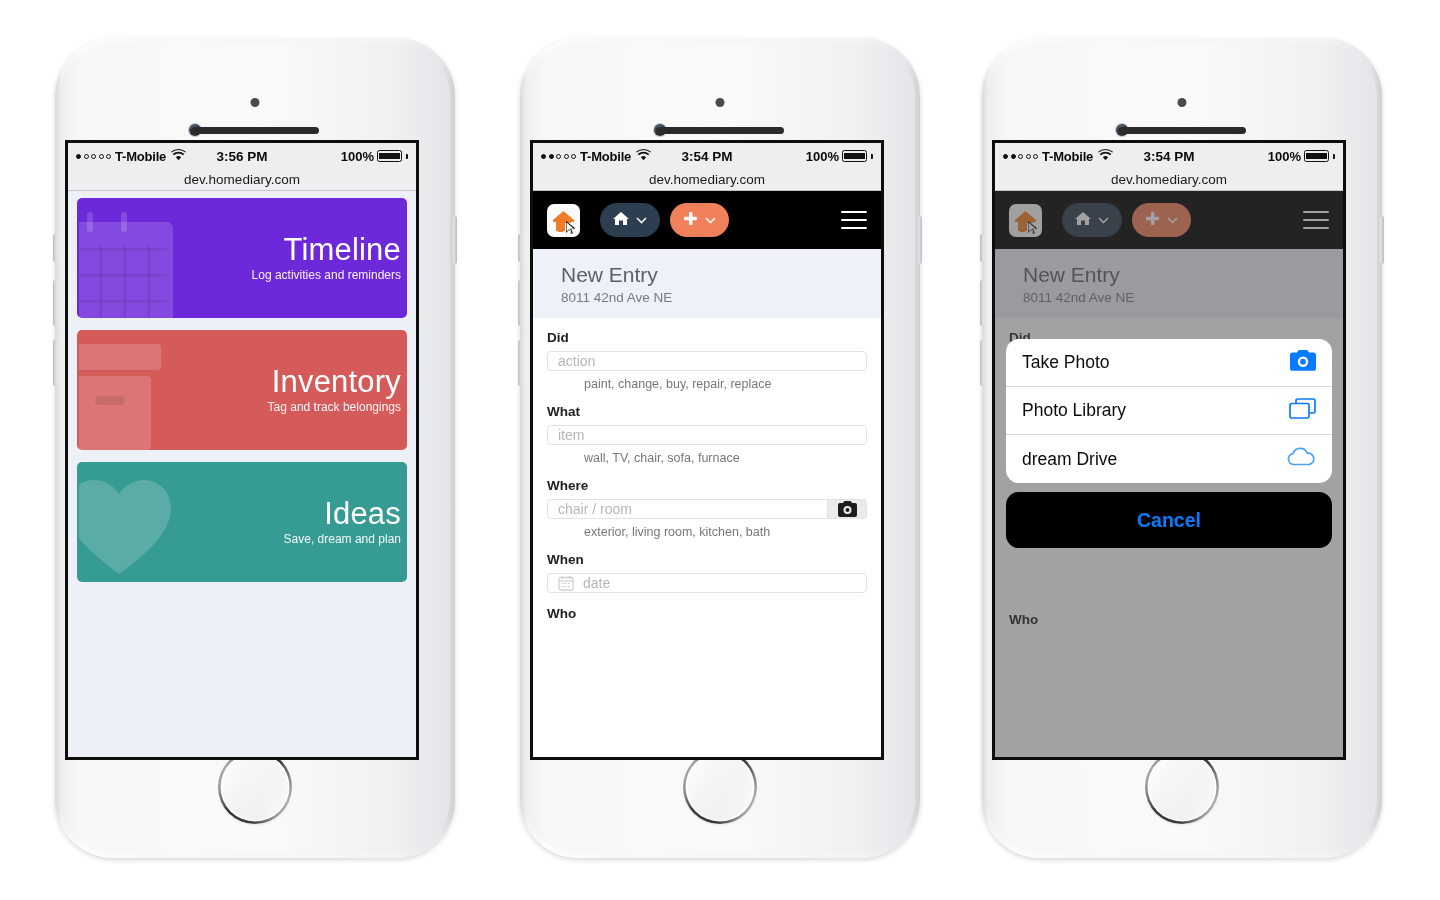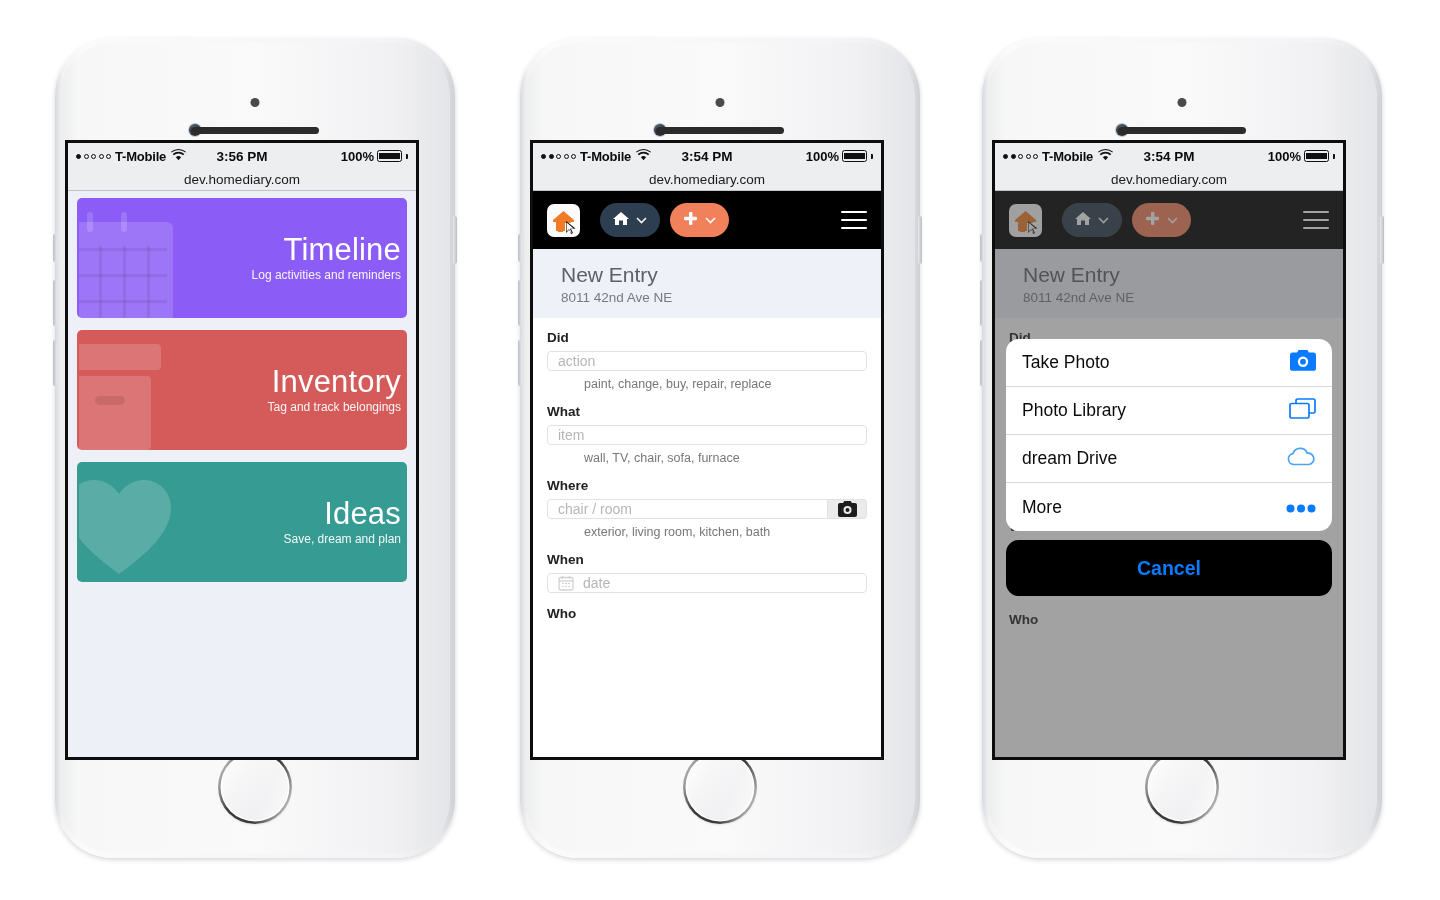--- a/index.html
+++ b/index.html
@@ -236,21 +236,21 @@
             <span class="batt-cap"></span>
           </div>
         </div>
 
         <div class="urlbar">
           <span>dev.homediary.com</span>
         </div>
 
         <div class="home-body">
 
-          <div class="card" style="background:#8b5cf6">
+          <div class="card" style="background:#6d28d9">
             <div class="card-art">
               <svg width="140" height="120" viewBox="0 0 140 120">
                 <g fill="rgba(255,255,255,.16)">
                   <rect x="8" y="14" width="6" height="20" rx="3"></rect>
                   <rect x="42" y="14" width="6" height="20" rx="3"></rect>
                   <path d="M0 24h88a6 6 0 0 1 6 6v90H0z"></path>
                 </g>
                 <g fill="rgba(0,0,0,.07)">
                   <rect x="0" y="50" width="88" height="3"></rect>
                     <rect x="0" y="76" width="88" height="3"></rect>
@@ -581,30 +581,20 @@
 
             <div class="sheet-row">
               <span>dream Drive</span>
               <span>
                 <svg width="29" height="19" viewBox="0 0 29 19" fill="none" stroke="#4aa3f5" stroke-width="1.7">
                   <path d="M6.5 17.5A5.5 5.5 0 0 1 6 6.6 7.6 7.6 0 0 1 20.3 6.2a4.9 4.9 0 0 1 1.6 11.3z"></path>
                 </svg>
               </span>
             </div>
 
-            <div class="sheet-row">
-              <span>More</span>
-              <span>
-                <svg width="30" height="9" viewBox="0 0 30 9" fill="#0a7bff">
-                    <circle cx="4.5" cy="4.5" r="4"></circle>
-                    <circle cx="15" cy="4.5" r="4"></circle>
-                    <circle cx="25.5" cy="4.5" r="4"></circle>
-                  </svg>
-              </span>
-            </div>
 
           </div>
           <div class="sheet-cancel">Cancel</div>
         </div>
 
       </div>
     </div>
   </div>
 
 </div>

